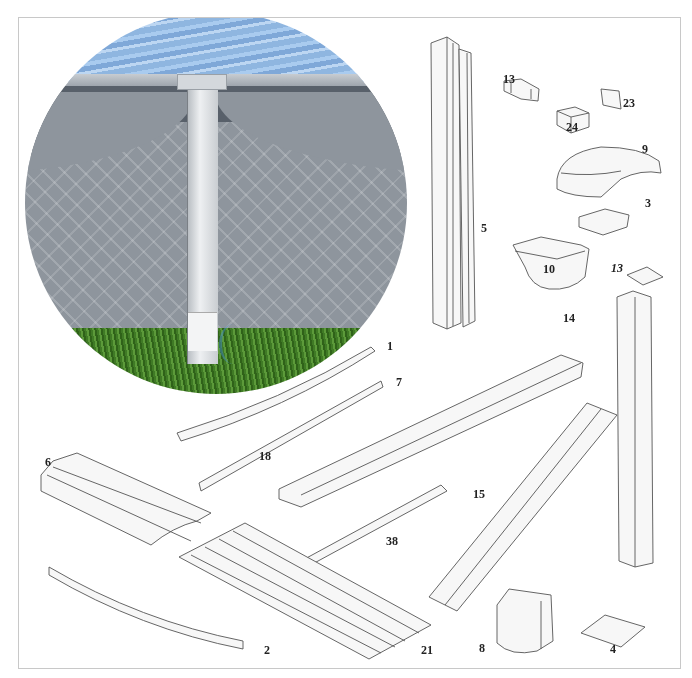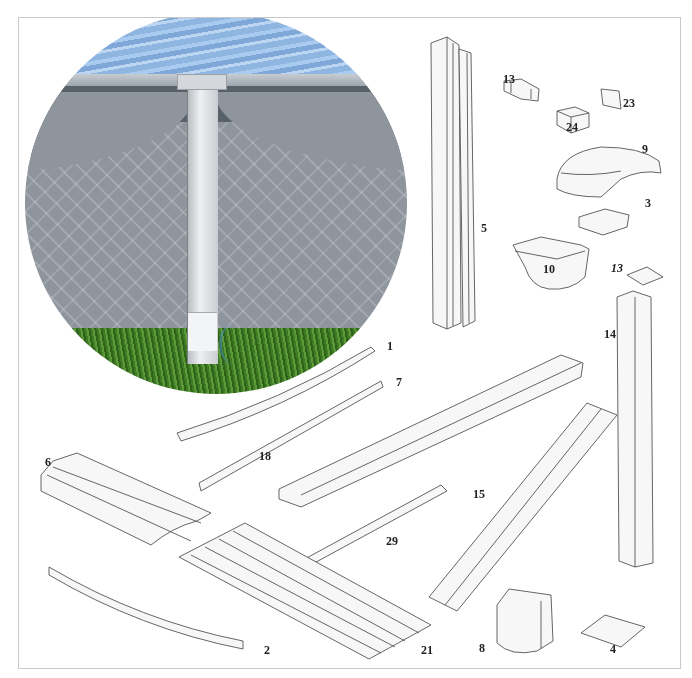--- a/index.html
+++ b/index.html
@@ -131,21 +131,21 @@
   <span class="label" style="left:245px;top:626px;">2</span>
   <span class="label" style="left:626px;top:179px;">3</span>
   <span class="label" style="left:591px;top:625px;">4</span>
   <span class="label" style="left:462px;top:204px;">5</span>
   <span class="label" style="left:26px;top:438px;">6</span>
   <span class="label" style="left:377px;top:358px;">7</span>
   <span class="label" style="left:460px;top:624px;">8</span>
   <span class="label" style="left:623px;top:125px;">9</span>
   <span class="label" style="left:488px;top:245px;margin-left:36px;">10</span>
   <span class="label" style="left:592px;top:244px;font-style:italic;">13</span>
-  <span class="label" style="left:585px;top:294px;margin-top:16px;">14</span>
+  <span class="label" style="left:544px;top:294px;">14</span>
   <span class="label" style="left:446px;top:470px;margin-left:8px;">15</span>
   <span class="label" style="left:484px;top:55px;">13</span>
   <span class="label" style="left:240px;top:432px;">18</span>
   <span class="label" style="left:402px;top:626px;text-align:center;">21</span>
-  <span class="label" style="left:367px;top:517px;">29</span>
+  <span class="label" style="left:367px;top:517px;">38</span>
   <span class="label" style="left:604px;top:79px;">23</span>
   <span class="label" style="left:547px;top:103px;">24</span>
 </div>
 
 </body></html>

